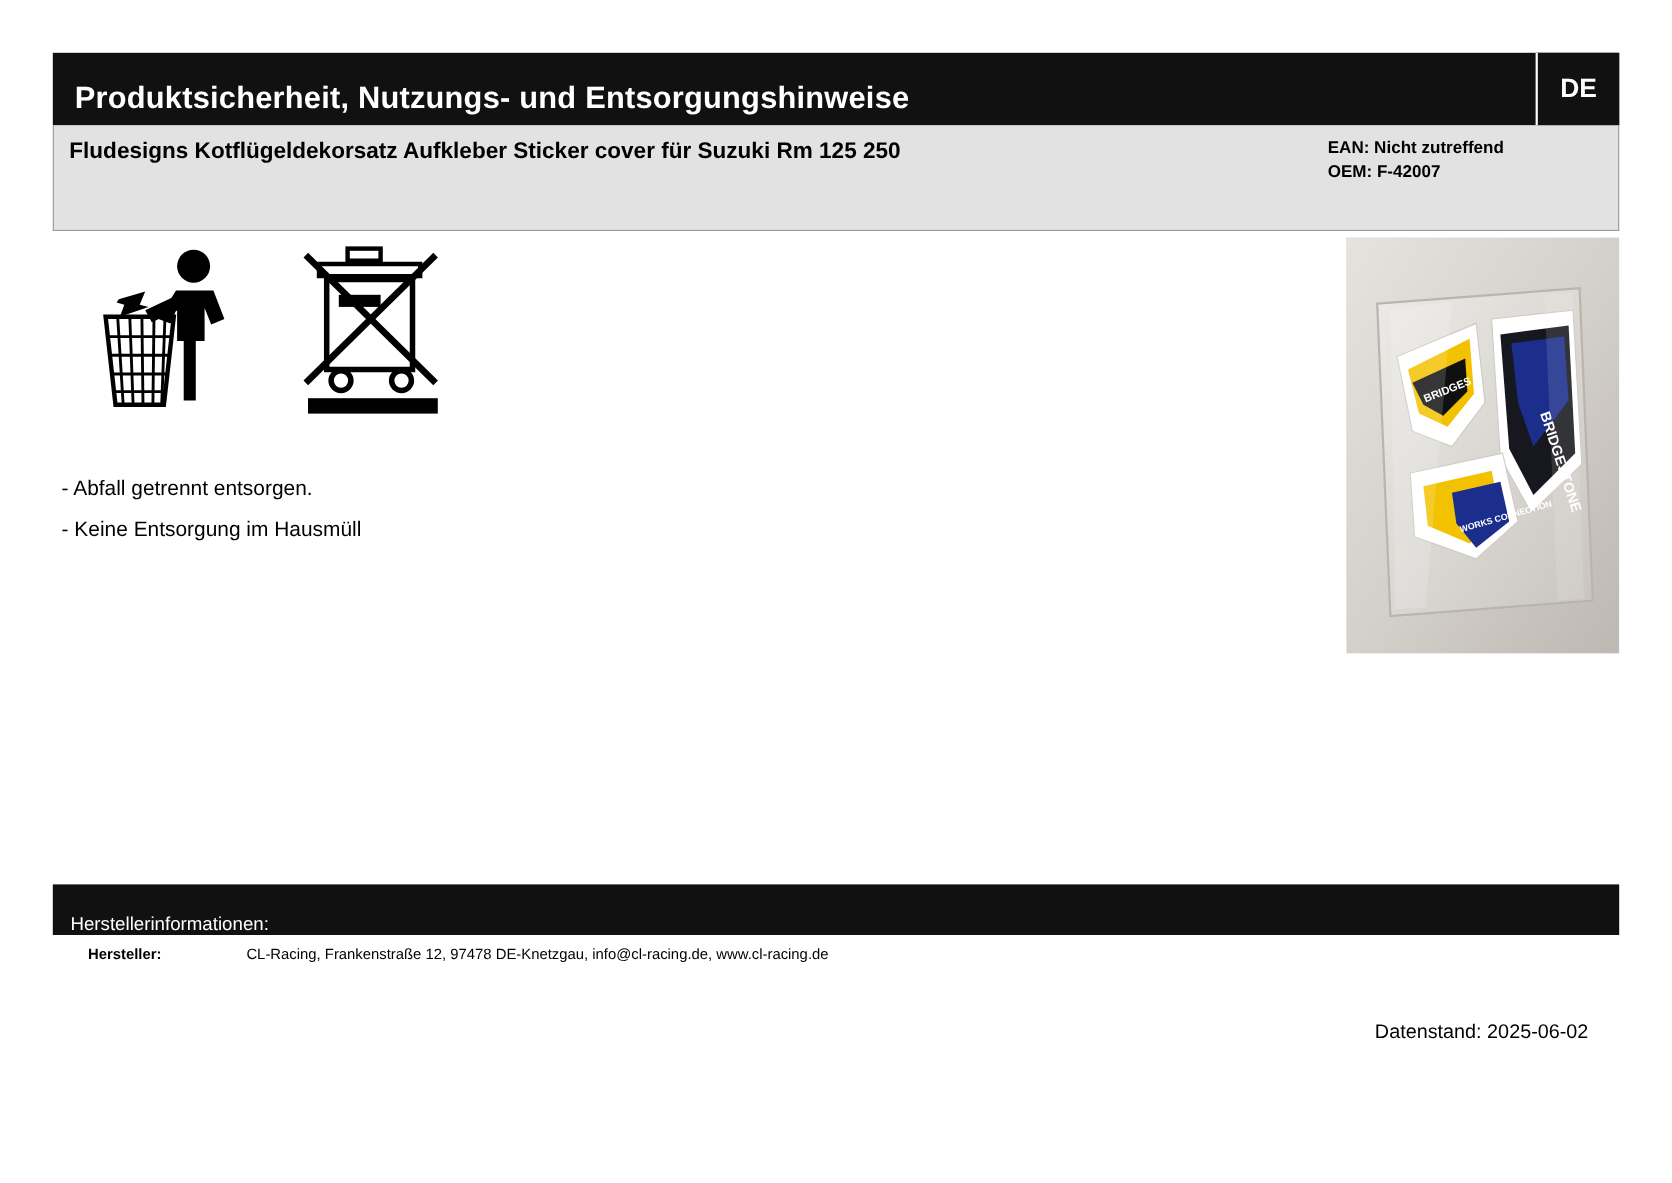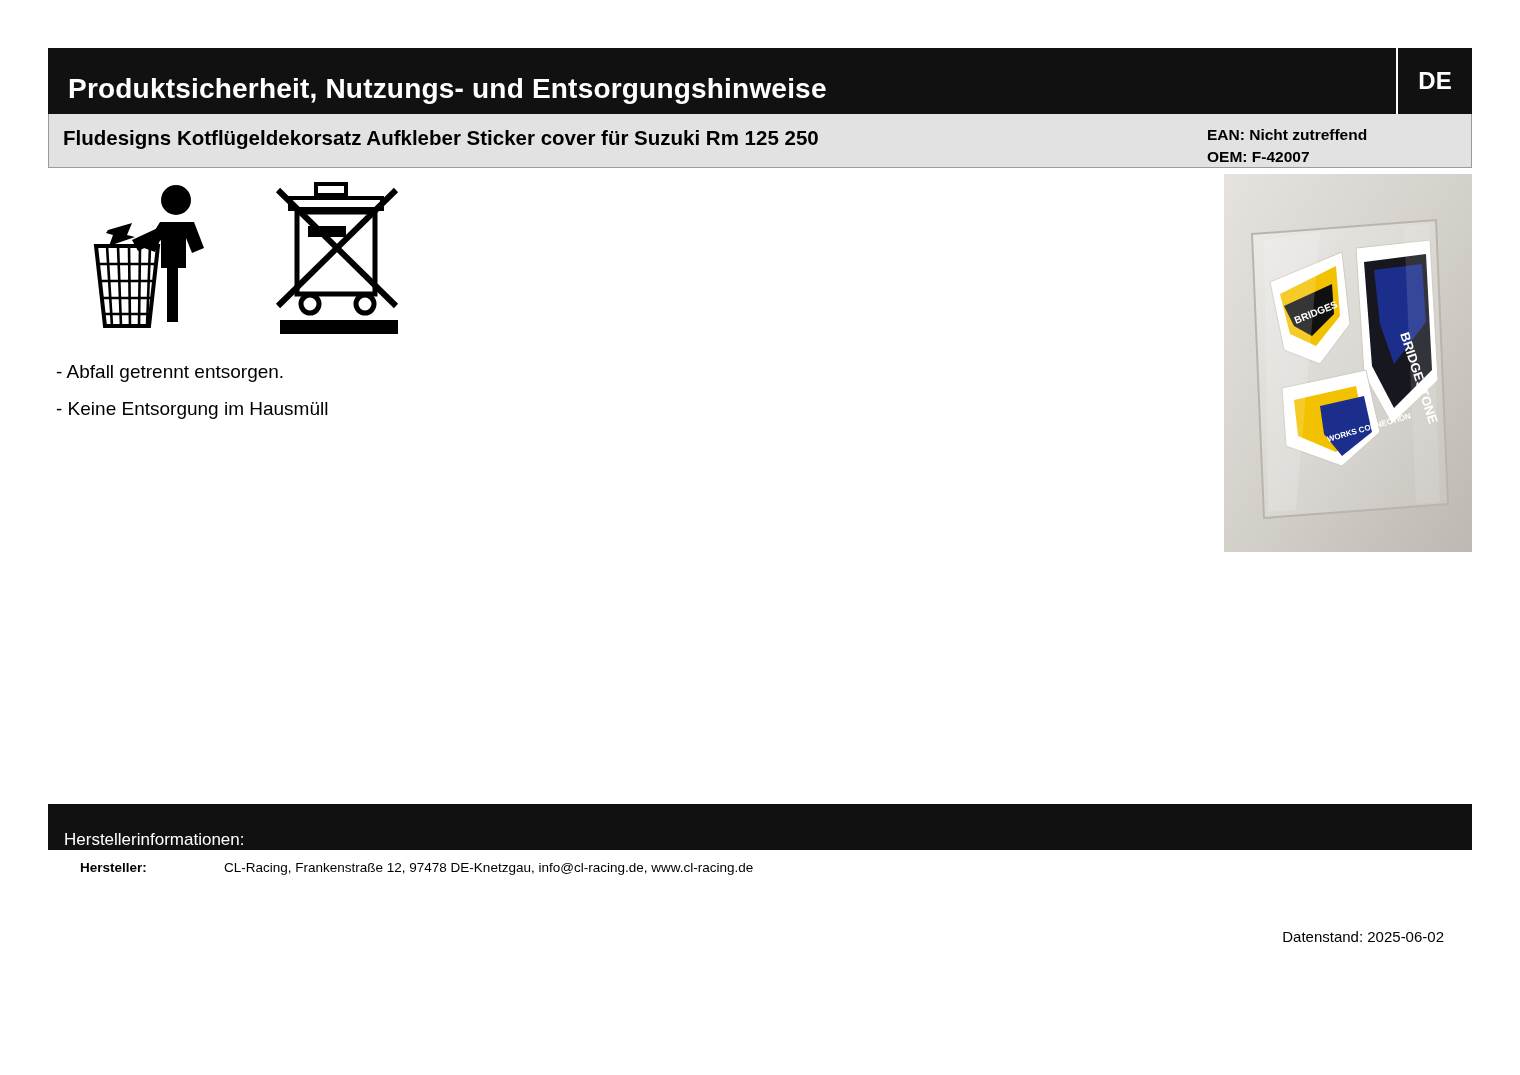--- a/index.html
+++ b/index.html
@@ -55,21 +55,21 @@
     border-left: 2px solid #ffffff;
     box-sizing: border-box;
   }
 
   
   .sub-bar {
     position: relative;
     background: #e2e2e2;
     border: 1px solid #9a9a9a;
     border-top: none;
-    height: 54px;
+    height: 96px;
     box-sizing: border-box;
     display: flex;
     justify-content: space-between;
   }
   .product-title {
     padding: 9px 0 0 14px;
     font-size: 20.5px;
     font-weight: bold;
     line-height: 1.45;
     max-width: 1060px;
@@ -95,21 +95,21 @@
     left: 42px;
     top: 12px;
     display: flex;
     gap: 52px;
     align-items: flex-start;
   }
 
   .notes {
     position: absolute;
     left: 8px;
-    top: 185px;
+    top: 216px;
     font-size: 19px;
     line-height: 1.95;
   }
   .notes div { white-space: nowrap; }
 
   .product-photo {
     position: absolute;
     right: 0px;
     top: 6px;
     width: 248px;
@@ -148,21 +148,21 @@
     padding-left: 32px;
     font-weight: bold;
     box-sizing: border-box;
   }
   .manu-value { }
 
   .datestamp {
     position: absolute;
     right: 28px;
     top: 880px;
-    font-size: 15px;
+    font-size: 18px;
   }
 </style>
 </head>
 <body>
 
 <div class="sheet">
 
   <div class="header-bar">
     <div class="header-title">Produktsicherheit, Nutzungs- und Entsorgungshinweise</div>
     <div class="lang-box">DE</div>

